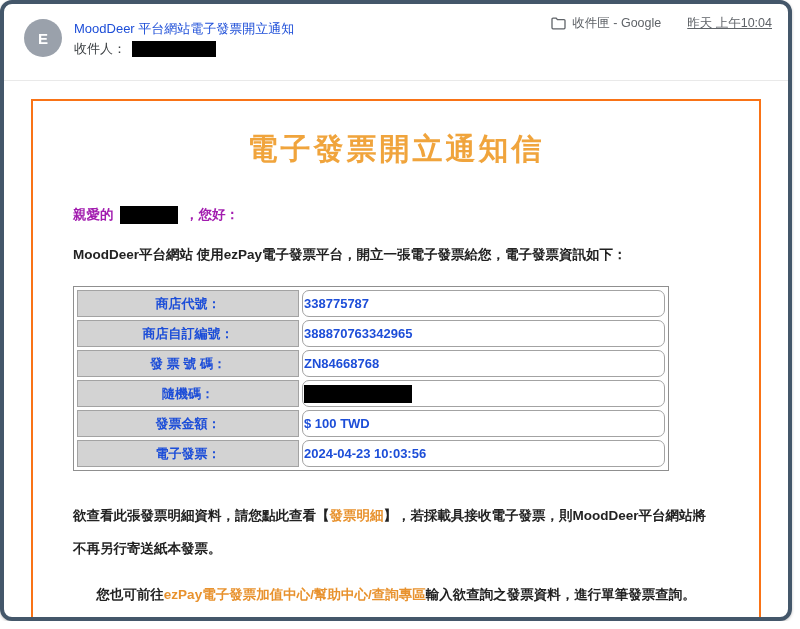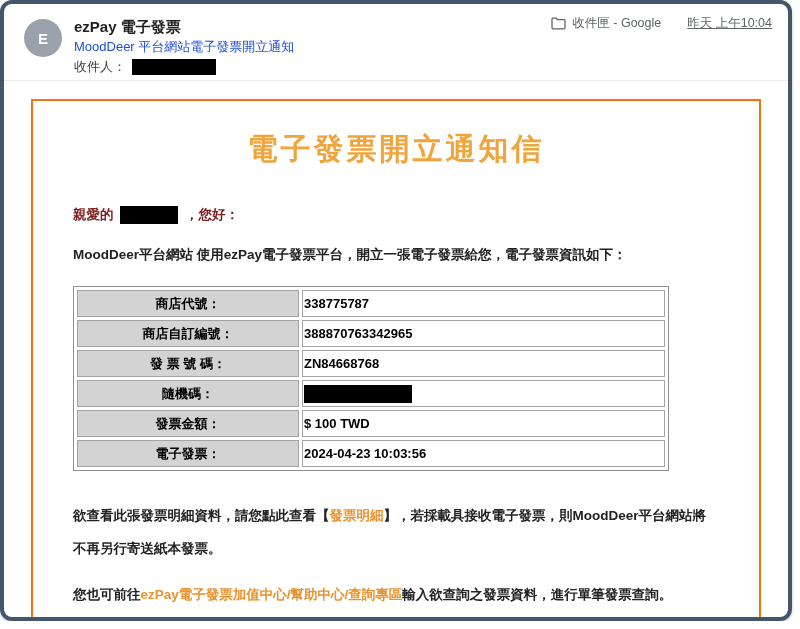--- a/index.html
+++ b/index.html
@@ -30,46 +30,45 @@
   .divider{flex:0 0 auto;height:1px;background:#e9e9e9;margin-top:4px;}
   
   .card{
     flex:1 1 auto;margin:18px 27px -6px;border:2px solid #f97316;background:#fff;
     padding:4px 40px 20px;box-sizing:border-box;overflow:hidden;
   }
   .mail-title{
     text-align:center;color:#f0a43c;font-size:30px;font-weight:bold;
     letter-spacing:3px;margin-top:24px;
   }
-  .greeting{margin-top:36px;font-size:13.5px;font-weight:600;color:#7f1d1d;}
+  .greeting{margin-top:36px;font-size:13.5px;font-weight:600;color:#a21caf;}
   .greet-redact{width:58px;height:18px;margin:0 3px;}
   .intro{margin-top:22px;font-size:13.5px;font-weight:600;color:#222;}
   
   table.invoice{
     margin-top:22px;width:596px;border-collapse:separate;border-spacing:3px;
     border:1px solid #8f8f8f;background:#fff;
   }
-  table.invoice td{border:1px solid #a3a3a3;height:23px;font-size:13px;color:#000000;}
+  table.invoice td{border:1px solid #a3a3a3;height:23px;font-size:13px;color:#1d4ed8;}
   table.invoice td.label{width:218px;background:#d3d3d3;text-align:center;font-weight:600;}
-  table.invoice td.value{font-weight:600;}
+  table.invoice td.value{font-weight:600;border-radius:7px;}
   .tbl-redact{width:108px;height:18px;}
   
   .para{font-size:13.5px;font-weight:600;color:#222;}
   .para-detail{margin-top:28px;line-height:33px;}
-  .para-query{margin-top:20px;line-height:20px;}
+  .para-query{margin-top:20px;line-height:20px;text-align:center;}
   .link-orange{color:#e8922e;text-decoration:none;cursor:pointer;}
 </style>
 </head>
 <body>
 
 <div class="frame">
 
   <div class="email-header">
     <div class="avatar">E</div>
-    <div class="sender">ezPay 電子發票</div>
     <div class="subject">MoodDeer 平台網站電子發票開立通知</div>
     <div class="recipient">
       <span>收件人：</span>
       <span class="redact hdr-redact"></span>
     </div>
     <div class="header-meta">
       <span class="folder-ic">
         <svg width="15" height="13" viewBox="0 0 15 13" fill="none">
           <path d="M1 2.2 C1 1.6 1.4 1.2 2 1.2 H5.2 L6.5 2.6 H13 C13.6 2.6 14 3 14 3.6 V10.8 C14 11.4 13.6 11.8 13 11.8 H2 C1.4 11.8 1 11.4 1 10.8 Z" stroke="#5f6368" stroke-width="1.3"></path>
         </svg>

